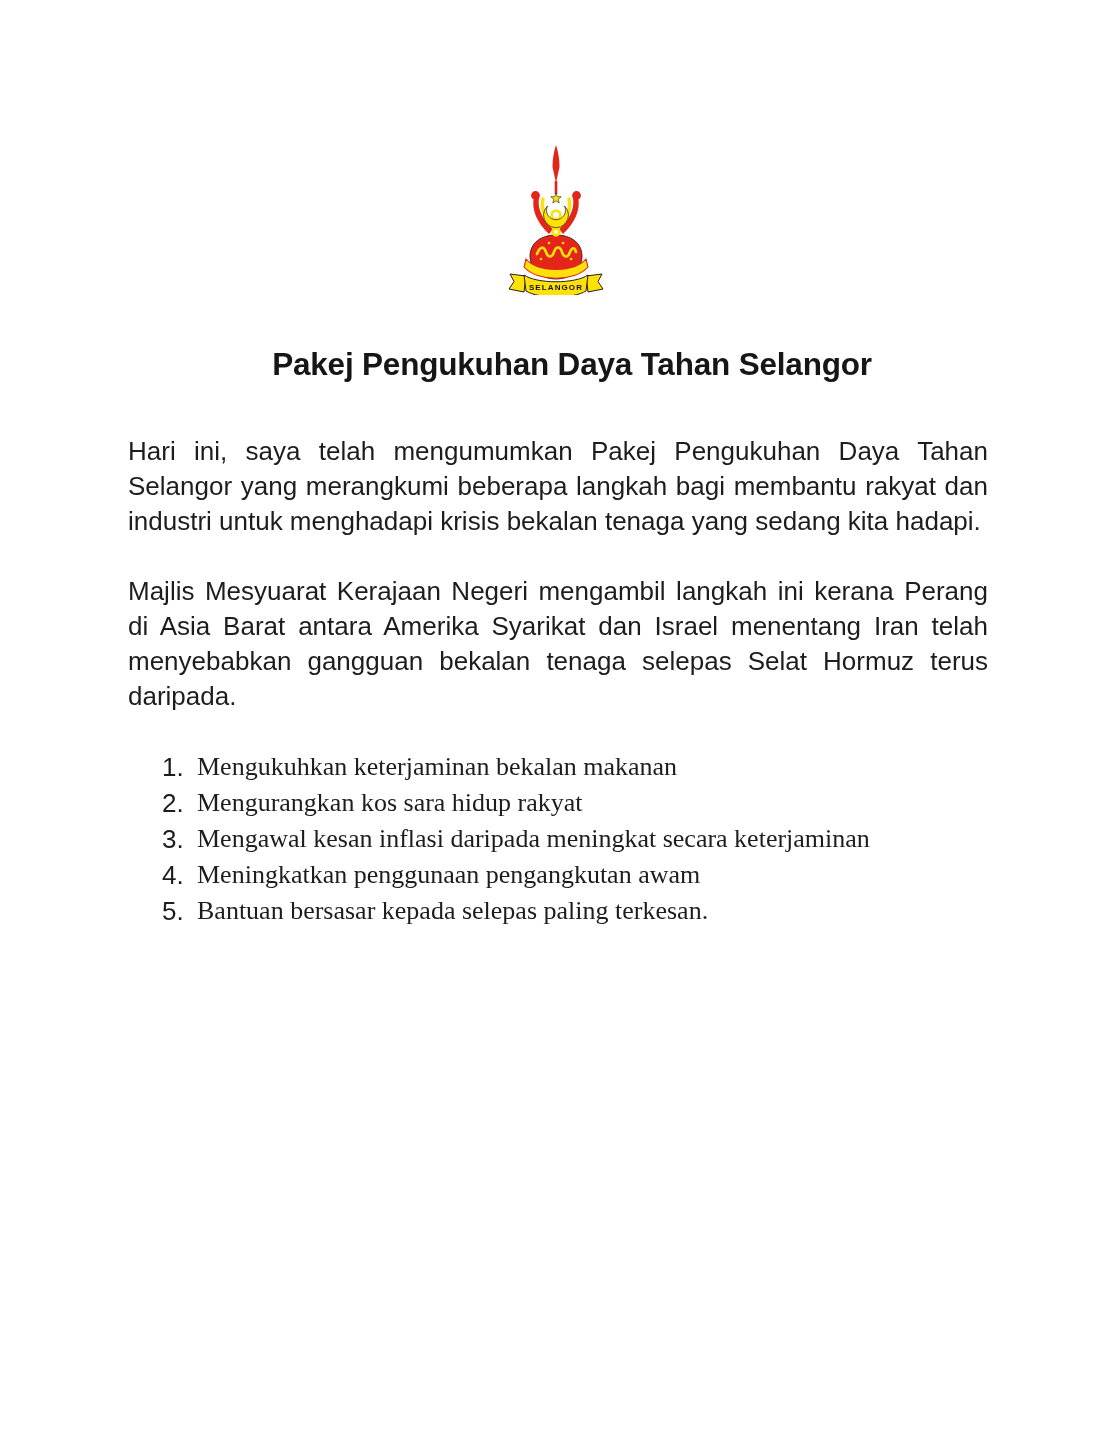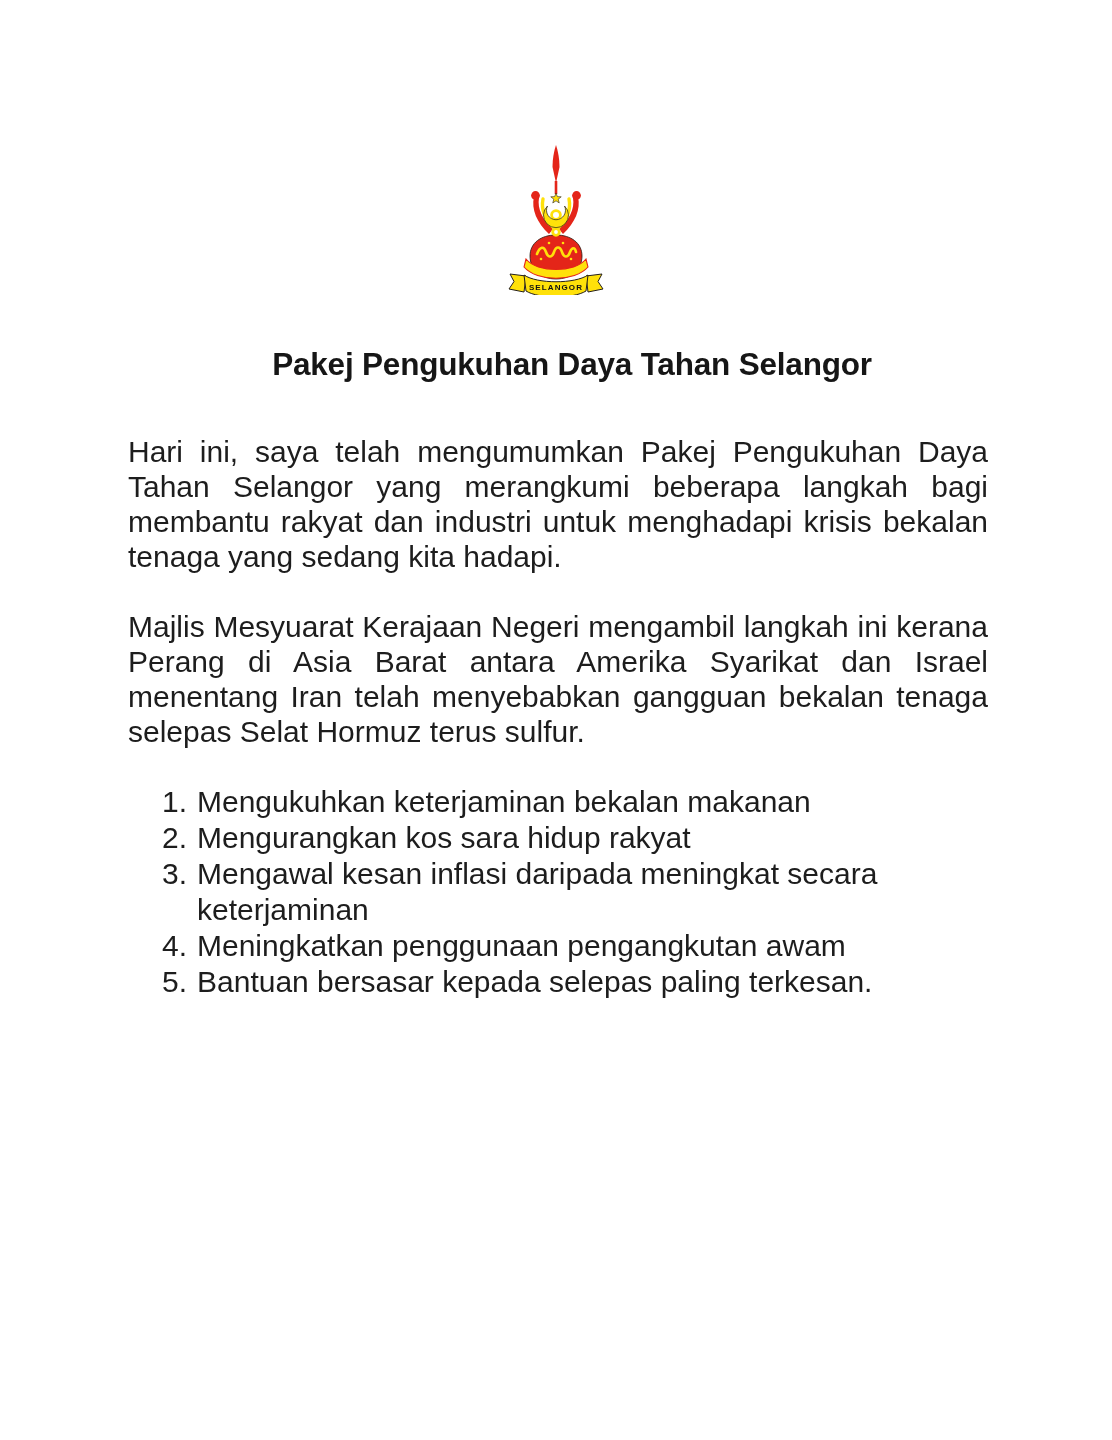--- a/index.html
+++ b/index.html
@@ -37,21 +37,21 @@
     font-size: 31.5px;
     font-weight: bold;
     letter-spacing: -0.2px;
     color: #161616;
   }
   .content {
     position: absolute;
     top: 434px;
     left: 128px;
     width: 860px;
-    font-size: 30px;
+    font-size: 26px;
     line-height: 35px;
   }
   .content p {
     margin: 0 0 35px 0;
     text-align: justify;
   }
   .goals {
     margin: 0;
     padding: 0;
     list-style: none;
@@ -59,21 +59,21 @@
   .goal {
     display: flex;
     line-height: 36px;
     text-align: left;
   }
   .goal .num {
     flex: none;
     width: 35px;
     margin-left: 34px;
   }
-  .goal .txt { flex: 1; }
+  .goal .txt { flex: 1; font-family: Liberation Serif, serif; }
 </style>
 </head>
 <body>
 
 <div class="page">
 
   <div class="crest-wrap">
     <svg class="crest-svg" viewBox="0 0 118 152" aria-hidden="true">
 
       <g fill="#E42519">
@@ -113,21 +113,21 @@
       </g>
 
       <text class="crest-banner-text" x="59" y="146.5" text-anchor="middle" fill="#111111">SELANGOR</text>
     </svg>
   </div>
 
   <h1 class="doc-title">Pakej Pengukuhan Daya Tahan Selangor</h1>
 
   <div class="content">
     <p>Hari ini, saya telah mengumumkan Pakej Pengukuhan Daya Tahan Selangor yang merangkumi beberapa langkah bagi membantu rakyat dan industri untuk menghadapi krisis bekalan tenaga yang sedang kita hadapi.</p>
-    <p>Majlis Mesyuarat Kerajaan Negeri mengambil langkah ini kerana Perang di Asia Barat antara Amerika Syarikat dan Israel menentang Iran telah menyebabkan gangguan bekalan tenaga selepas Selat Hormuz terus sulfur.</p>
+    <p>Majlis Mesyuarat Kerajaan Negeri mengambil langkah ini kerana Perang di Asia Barat antara Amerika Syarikat dan Israel menentang Iran telah menyebabkan gangguan bekalan tenaga selepas Selat Hormuz terus daripada.</p>
 
     <ol class="goals">
       <li class="goal">
         <span class="num">1.</span>
         <span class="txt">Mengukuhkan keterjaminan bekalan makanan</span>
       </li>
       <li class="goal">
         <span class="num">2.</span>
         <span class="txt">Mengurangkan kos sara hidup rakyat</span>
       </li>

